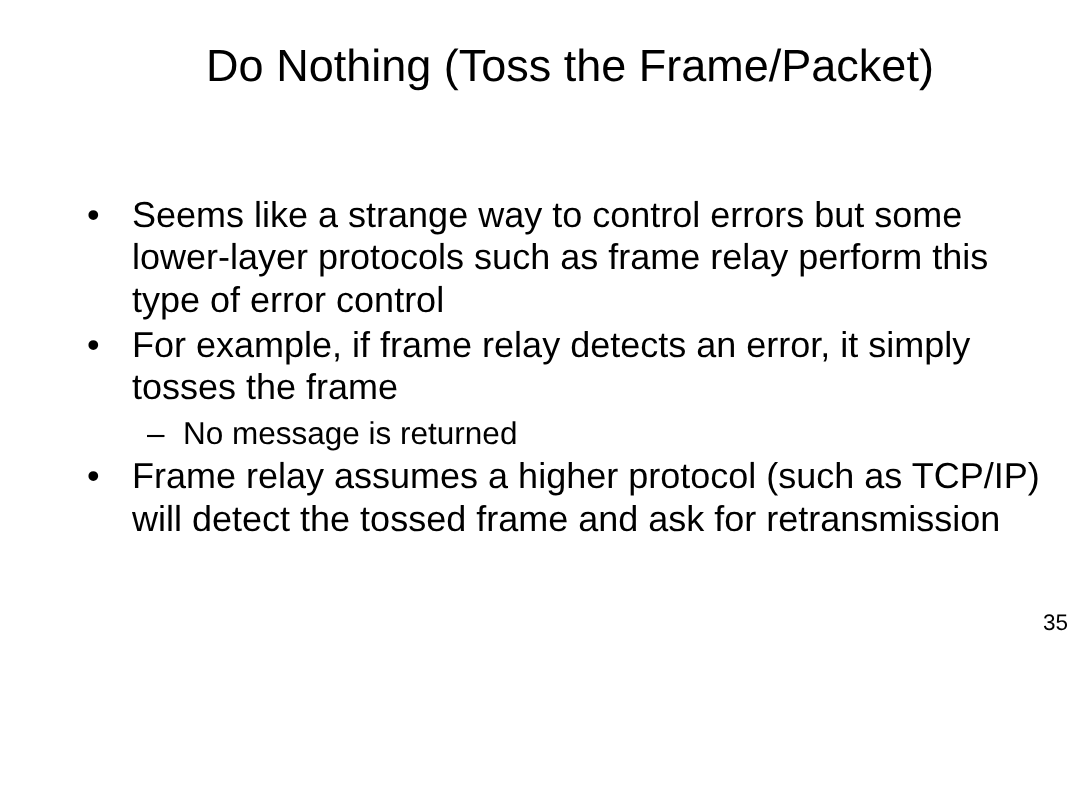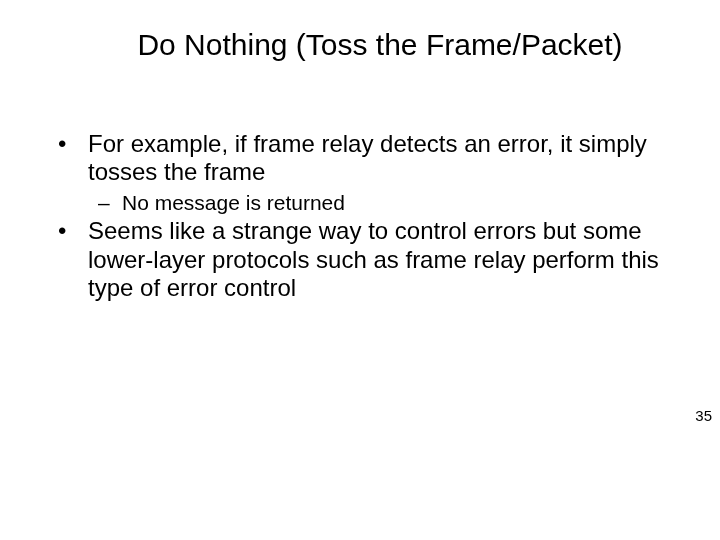--- a/index.html
+++ b/index.html
@@ -85,28 +85,31 @@
 </head>
 <body>
 
 <div class="slide">
 
   <div class="title">Do Nothing (Toss the Frame/Packet)</div>
 
   <div class="body">
     <ul class="level1">
       <li>
+        <span>Seems like a strange way to control errors but some lower-layer protocols such as frame relay perform this type of error control</span>
+      </li>
+      <li>
         <span>For example, if frame relay detects an error, it simply tosses the frame</span>
         <ul class="level2">
           <li>
             <span>No message is returned</span>
           </li>
         </ul>
       </li>
       <li>
-        <span>Seems like a strange way to control errors but some lower-layer protocols such as frame relay perform this type of error control</span>
+        <span>Frame relay assumes a higher protocol (such as TCP/IP) will detect the tossed frame and ask for retransmission</span>
       </li>
     </ul>
   </div>
 
   <div class="footer-right">35</div>
 
 </div>
 
 </body></html>

